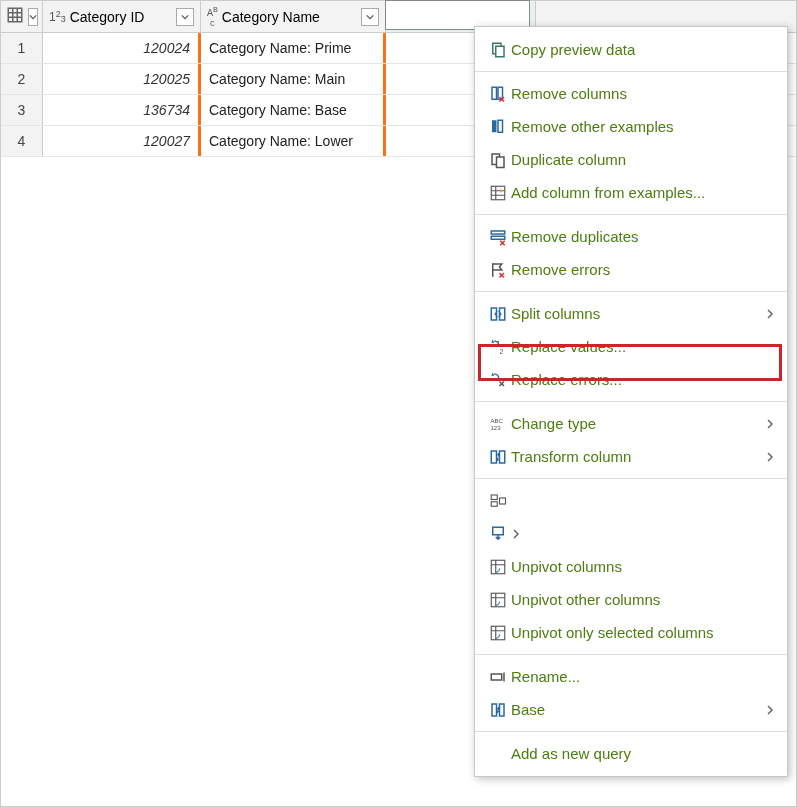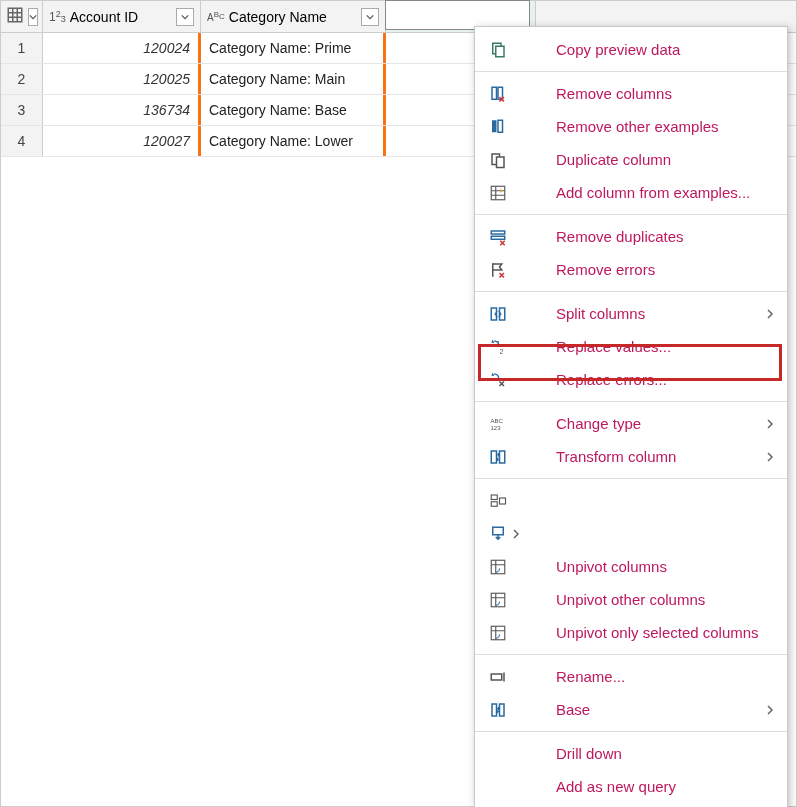--- a/index.html
+++ b/index.html
@@ -38,21 +38,21 @@
   .col3   { width: 150px; background:#e6f2ea; }
   .type-icon {
     font-size: 12px;
     color:#555;
     margin-right:4px;
     display:inline-flex;
     align-items:center;
   }
   .type-icon sup{font-size:9px;position:relative;top:-3px;}
   .type-icon sub{font-size:9px;position:relative;top:2px;}
-  .abc-icon {font-size:10px;line-height:9px;color:#555;margin-right:4px;display:flex;flex-direction:row;align-items:center;}
+  .abc-icon {font-size:10px;line-height:9px;color:#555;margin-right:4px;display:flex;flex-direction:column;align-items:center;font-family:Liberation Mono, monospace;}
   .col-name { flex:1; white-space:nowrap; overflow:hidden; }
   .dd-btn {
     width:18px;height:18px;border:1px solid #aaa;background:#fff;
     display:flex;align-items:center;justify-content:center;margin-left:4px;
   }
   .dd-btn svg{width:8px;height:8px;}
   .table-icon svg{width:18px;height:18px;}
   .data-row{display:flex;height:31px;border-bottom:1px solid #e5e5e5;}
   .row-hdr{width:42px;background:#f3f3f3;border-right:1px solid #ccc;display:flex;align-items:center;justify-content:center;color:#444;}
   .cell{border-right:3px solid #f97316;display:flex;align-items:center;padding:0 8px;}
@@ -65,21 +65,21 @@
     position:absolute;top:26px;left:474px;width:314px;
     background:#fff;border:1px solid #c8c8c8;
     box-shadow:2px 2px 8px rgba(0,0,0,.25);
     padding:6px 0;
   }
   .menu-item{
     display:flex;align-items:center;height:33px;padding:0 12px 0 10px;cursor:default;
   }
   .menu-item .mi-icon{width:26px;display:flex;justify-content:center;}
   .menu-item .mi-icon svg{width:18px;height:18px;}
-  .menu-item .mi-label{flex:1;font-size:15px;color:#be185d;margin-left:45px;}
+  .menu-item .mi-label{flex:1;font-size:15px;color:#4d7c0f;}
   .menu-item .mi-arrow svg{width:10px;height:10px;}
   .menu-sep{height:1px;background:#ddd;margin:5px 0;}
   .highlight-box{
     position:absolute;border:3px solid #c62828;pointer-events:none;
     left:478px;top:344px;width:304px;height:37px;
   }
 </style>
 </head>
 <body>
 
@@ -189,21 +189,21 @@
             <use href="#i-table"></use>
           </svg></span>
       <span class="dd-btn">
           <svg>
             <use href="#i-caret"></use>
           </svg>
         </span>
     </div>
     <div class="hdr-cell col1">
       <span class="type-icon">1<sup>2</sup><sub>3</sub></span>
-      <span class="col-name">Account ID</span>
+      <span class="col-name">Category ID</span>
       <span class="dd-btn">
           <svg>
             <use href="#i-caret"></use>
           </svg>
         </span>
     </div>
     <div class="hdr-cell col2">
       <span class="abc-icon">
           <span>A<sup style="font-size:8px">B</sup></span>
           <span style="font-size:8px">C</span>
@@ -419,21 +419,17 @@
         </svg>
       </span>
       <span class="mi-label">Base</span>
       <span class="mi-arrow"><svg>
           <use href="#i-chevr"></use>
         </svg></span>
     </div>
   <div class="menu-sep"></div>
   <div class="menu-item">
       <span class="mi-icon"></span>
-      <span class="mi-label">Drill down</span>
-    </div>
-  <div class="menu-item">
-      <span class="mi-icon"></span>
       <span class="mi-label">Add as new query</span>
     </div>
 </div>
 
 <div class="highlight-box"></div>
 
 </body></html>

